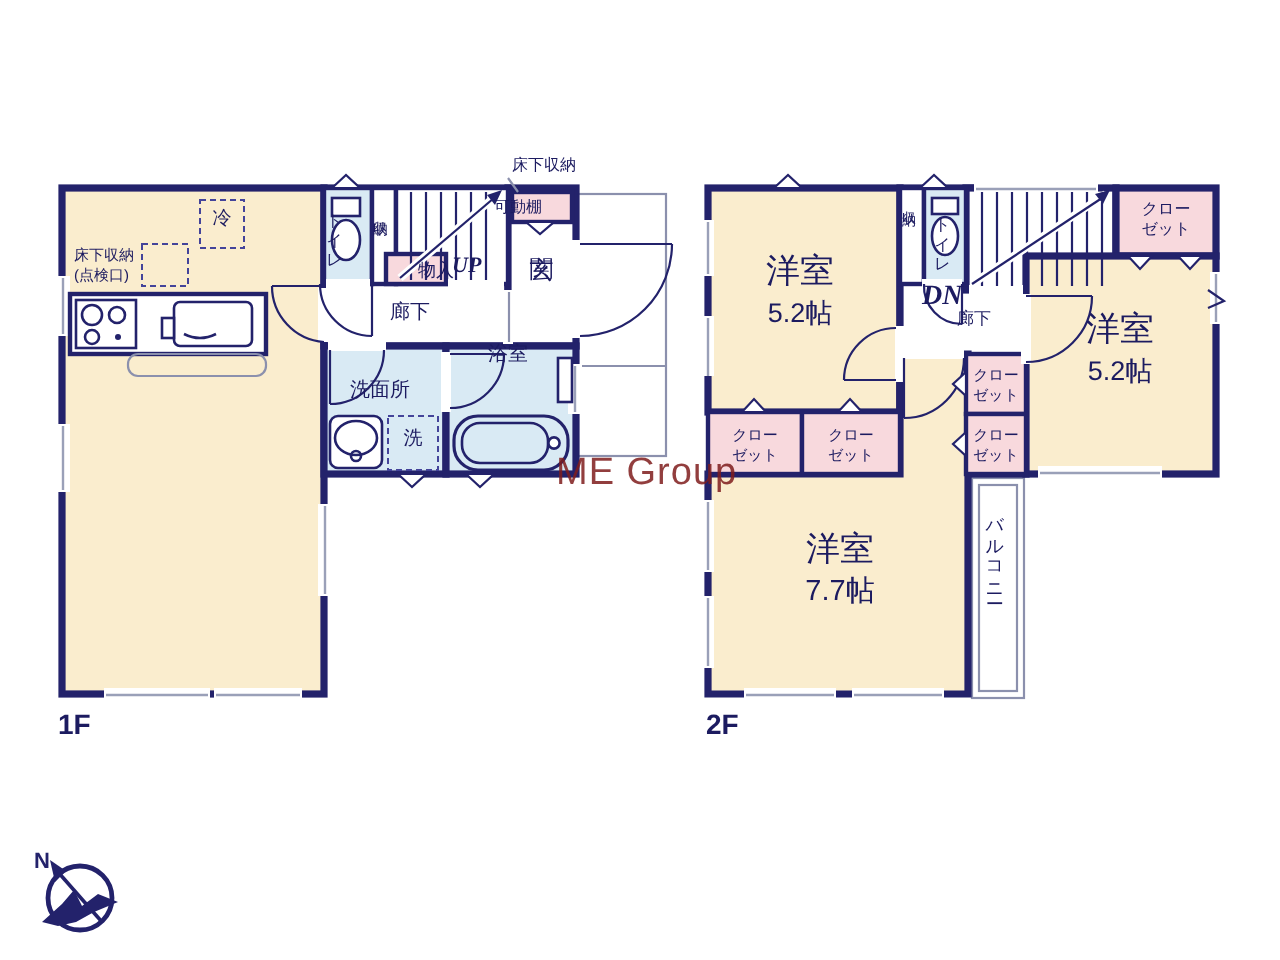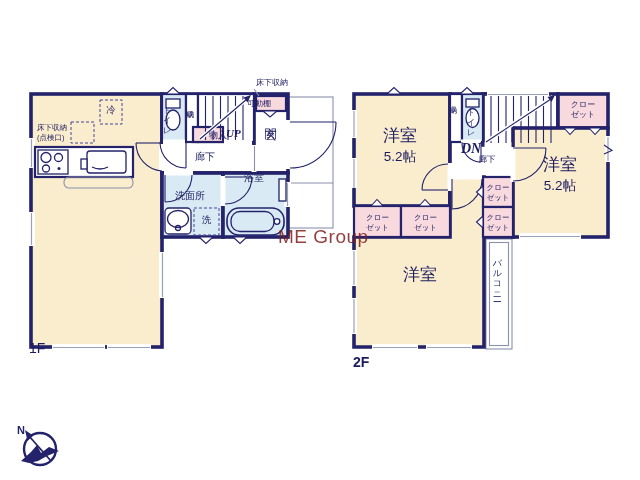--- a/index.html
+++ b/index.html
@@ -230,21 +230,21 @@
 <div class="lbl vtext" style="left:162px;top:101px;height:40px;font-size:8px">トイレ</div>
 <div class="lbl vtext" style="left:185px;top:104px;height:34px;font-size:7.5px">収納</div>
 <div class="lbl c" style="left:193px;top:129.5px;width:50px;font-size:9px">物入</div>
 <div class="lbl it" style="left:226px;top:127px;font-size:11px">UP</div>
 <div class="lbl vtext" style="left:263px;top:118px;height:46px;font-size:12px">玄関</div>
 <div class="lbl c" style="left:244px;top:98.5px;width:30px;font-size:8px">可動棚</div>
 <div class="lbl c" style="left:190px;top:151px;width:30px;font-size:10px">廊下</div>
 <div class="lbl c" style="left:168px;top:190px;width:44px;font-size:10px">洗面所</div>
 <div class="lbl c" style="left:194px;top:215px;width:25px;font-size:9.5px">洗</div>
 <div class="lbl c" style="left:238px;top:172px;width:32px;font-size:10px">浴室</div>
-<div class="lbl" style="left:29px;top:340px;font-size:14px;font-weight:400">1F</div>
+<div class="lbl" style="left:29px;top:354px;font-size:14px;font-weight:700">1F</div>
 
 <div class="lbl c" style="left:359px;top:126px;width:82px">
   <div style="font-size:17px">洋室</div>
   <div style="font-size:13.5px;margin-top:3px">5.2帖</div>
 </div>
 <div class="lbl vtext" style="left:449px;top:100px;height:36px;font-size:7px">収納</div>
 <div class="lbl vtext" style="left:466px;top:103px;height:40px;font-size:8px">トイレ</div>
 <div class="lbl it" style="left:461px;top:141px;font-size:14px">DN</div>
 <div class="lbl c" style="left:474px;top:155px;width:26px;font-size:8.5px">廊下</div>
 <div class="lbl c two" style="left:558px;top:100px;width:50px;font-size:8px">
@@ -266,19 +266,20 @@
 <div class="lbl c two" style="left:354px;top:213px;width:47px;font-size:7.5px">
   <div>クロー</div>
       <div>ゼット</div>
 </div>
 <div class="lbl c two" style="left:401px;top:213px;width:49px;font-size:7.5px">
   <div>クロー</div>
       <div>ゼット</div>
 </div>
 <div class="lbl c" style="left:379px;top:265px;width:82px">
   <div style="font-size:17px">洋室</div>
+  <div style="font-size:14.5px;margin-top:3px">7.7帖</div>
 </div>
 <div class="lbl vtext" style="left:492px;top:252px;height:86px;font-size:9px">バルコニー</div>
 <div class="lbl" style="left:353px;top:354px;font-size:14px;font-weight:600">2F</div>
 
 <div class="lbl wm" style="left:278px;top:226px;font-size:19px">ME Group</div>
 
 </div>
 
 </body></html>

